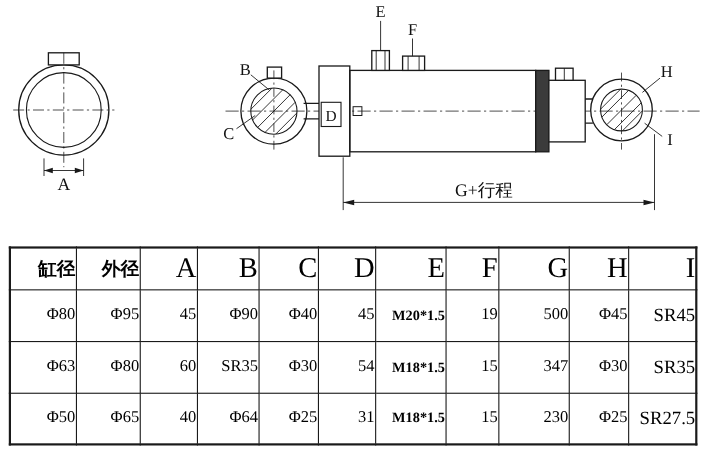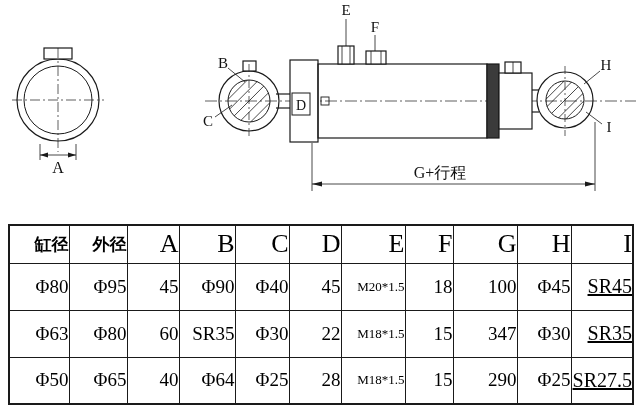--- a/index.html
+++ b/index.html
@@ -16,23 +16,23 @@
     border:2px solid #1a1a1a;background:#fff;
   }
   .spec-table th,.spec-table td{
     border:1px solid #1a1a1a;text-align:right;vertical-align:middle;
     padding:0;overflow:hidden;white-space:nowrap;
   }
   .spec-table thead tr{height:38px;}
   .spec-table tbody tr{height:47px;}
   th.cjk{font-size:17px;font-weight:600;font-family:"Liberation Serif","DejaVu Serif",serif;}
   th.letter{font-size:26px;font-weight:400;}
-  .spec-table td{font-size:19px;}
-  .spec-table td:nth-child(7){font-size:13px;}
-  .spec-table td:nth-child(11){font-size:20px;text-decoration:underline;}
+  .spec-table td{font-size:15px;}
+  .spec-table td:nth-child(7){font-size:13px;font-weight:bold;}
+  .spec-table td:nth-child(11){font-size:17px;}
 </style>
 </head>
 <body>
 
 <div class="sheet">
 
   <svg class="drawing" width="640" height="222" viewBox="0 0 640 222" stroke="#1a1a1a" fill="none" stroke-width="1.2">
 
     <g>
       <circle cx="58" cy="100" r="41"></circle>
@@ -184,46 +184,46 @@
     </thead>
     <tbody>
       <tr>
         <td>Φ80</td>
         <td>Φ95</td>
         <td>45</td>
         <td>Φ90</td>
         <td>Φ40</td>
         <td>45</td>
         <td>M20*1.5</td>
-        <td>18</td>
-        <td>100</td>
+        <td>19</td>
+        <td>500</td>
         <td>Φ45</td>
         <td>SR45</td>
       </tr>
       <tr>
         <td>Φ63</td>
         <td>Φ80</td>
         <td>60</td>
         <td>SR35</td>
         <td>Φ30</td>
-        <td>22</td>
+        <td>54</td>
         <td>M18*1.5</td>
         <td>15</td>
         <td>347</td>
         <td>Φ30</td>
         <td>SR35</td>
       </tr>
       <tr>
         <td>Φ50</td>
         <td>Φ65</td>
         <td>40</td>
         <td>Φ64</td>
         <td>Φ25</td>
-        <td>28</td>
+        <td>31</td>
         <td>M18*1.5</td>
         <td>15</td>
-        <td>290</td>
+        <td>230</td>
         <td>Φ25</td>
         <td>SR27.5</td>
       </tr>
     </tbody>
   </table>
 </div>
 
 </body></html>

